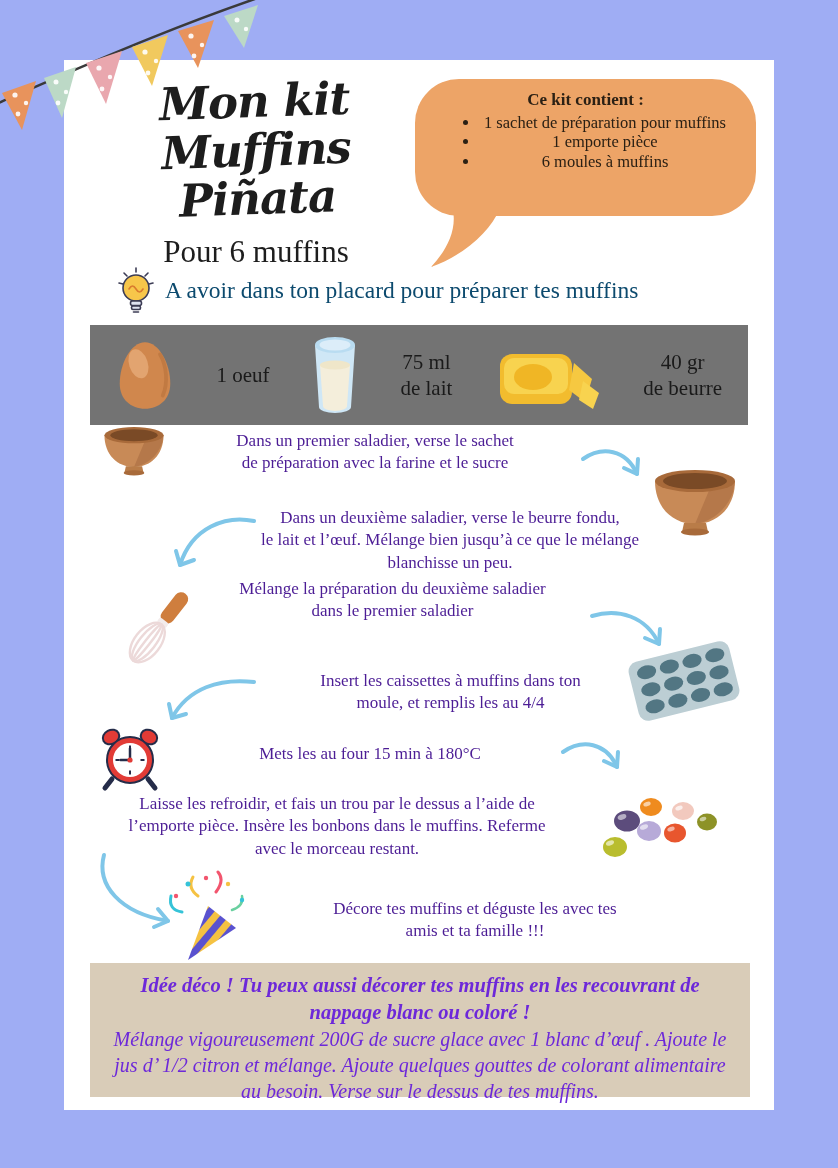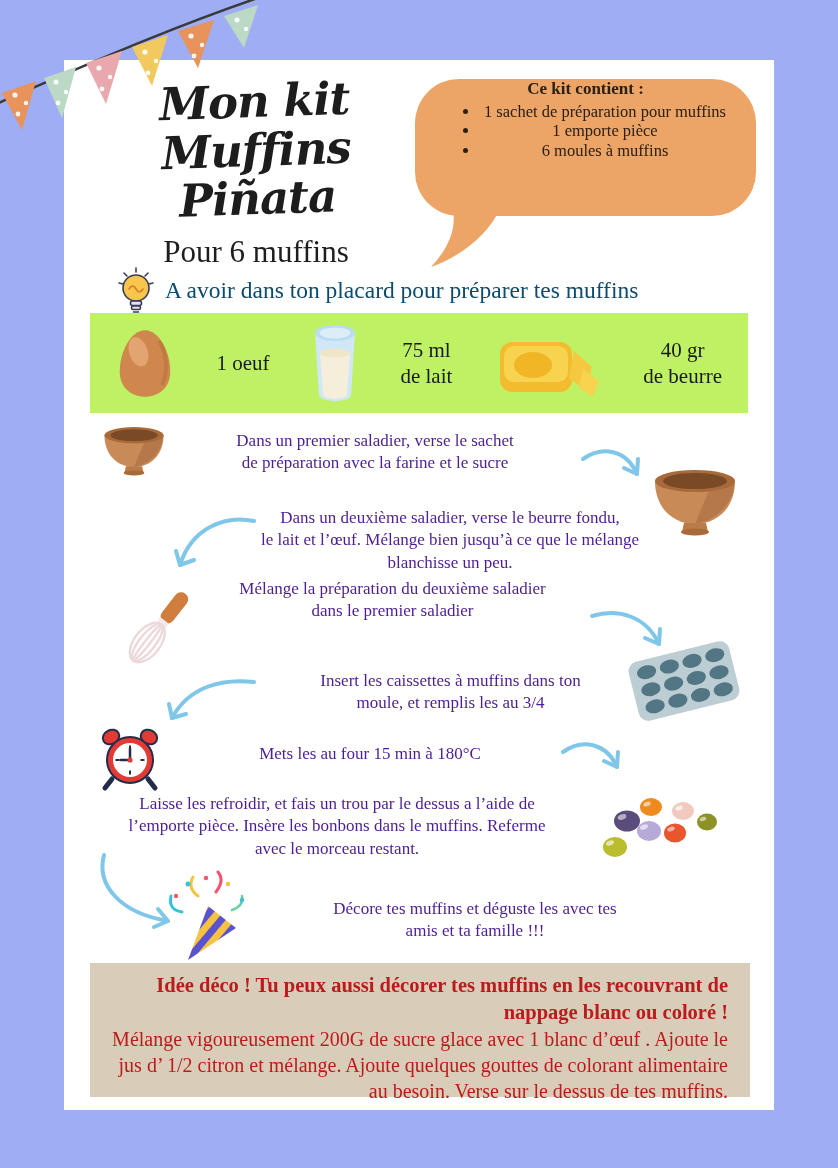--- a/index.html
+++ b/index.html
@@ -10,41 +10,41 @@
   svg{display:block;}
 
   
   .title-block{position:absolute;left:88px;top:78px;width:336px;text-align:center;}
   .script-title{font-family:"DejaVu Serif",serif;font-style:italic;font-weight:700;
                 font-size:45px;line-height:1.08;color:#1d1d1d;transform:rotate(-2deg);letter-spacing:-1px;}
   .subtitle{font-size:31px;margin-top:10px;color:#1d1d1d;}
 
   
   .bubble{position:absolute;left:415px;top:79px;width:341px;height:137px;background:#eda467;
-          border-radius:44px;box-sizing:border-box;color:#2b2014;}
+          border-radius:44px;box-sizing:border-box;padding-top:11px;color:#2b2014;}
   .bubble h3{margin:0;text-align:center;font-size:17px;font-weight:700;}
   .bubble ul{list-style:none;margin:3px 0 8px 0;padding:0 18px 0 40px;}
   .bubble li{display:flex;align-items:flex-start;font-size:16.5px;line-height:1.17;}
   .bubble .dot{flex:none;width:5px;height:5px;border-radius:50%;background:#2b2014;margin:7px 4px 0 8px;}
   .bubble li span.t{flex:1;text-align:center;}
   .bubble-tail{position:absolute;left:16px;bottom:-52px;}
 
   
   .pantry-row{position:absolute;left:114px;top:266px;display:flex;align-items:center;gap:7px;}
   .pantry-row .h{font-size:23.5px;color:#0c4a6e;white-space:nowrap;}
 
   
-  .ing-bar{position:absolute;left:90px;top:313px;width:658px;height:100px;background:#bef264;
+  .ing-bar{position:absolute;left:90px;top:325px;width:658px;height:100px;background:#737373;
            display:flex;align-items:center;justify-content:space-between;box-sizing:border-box;padding:0 26px;}
   .ing-label{font-size:21px;color:#1a1a1a;text-align:center;white-space:pre-line;line-height:1.25;}
 
   
   .step-text{position:absolute;font-size:17px;line-height:1.32;text-align:center;color:#4c1d95;white-space:pre-line;}
   .tip-box{position:absolute;left:90px;top:963px;width:660px;height:134px;background:#d9ccb8;
-           box-sizing:border-box;padding:9px 22px;text-align:right;color:#b91c1c;}
+           box-sizing:border-box;padding:9px 22px;text-align:center;color:#6d28d9;font-style:italic;}
   .tip-box .head{font-weight:700;font-size:20.5px;line-height:1.3;}
   .tip-box .body{font-size:20px;line-height:1.3;margin-top:1px;}
 
   .arrow{stroke:#7fc6e8;stroke-width:4;fill:none;stroke-linecap:round;stroke-linejoin:round;}
 </style>
 </head>
 <body>
 
 <div class="canvas">
   <div class="page"></div>
@@ -214,21 +214,21 @@
         <ellipse cx="54" cy="59" rx="10" ry="7" fill="#527683"></ellipse>
         <ellipse cx="78" cy="59" rx="10" ry="7" fill="#527683"></ellipse>
         <ellipse cx="102" cy="59" rx="10" ry="7" fill="#527683"></ellipse>
     </g>
   </svg>
   <svg class="abs" style="left:158px;top:676px" width="100" height="48" viewBox="0 0 100 48">
     <path class="arrow" d="M96,6 C62,2 30,12 14,42"></path>
     <path class="arrow" d="M11,28 L14,42 L28,38"></path>
   </svg>
   <div class="step-text" style="left:268px;top:670px;width:365px">Insert les caissettes à muffins dans ton
-moule, et remplis les au 3/4</div>
+moule, et remplis les au 4/4</div>
 
   <svg class="abs" style="left:96px;top:726px" width="68" height="66" viewBox="0 0 68 66">
     <ellipse cx="15" cy="11" rx="8.5" ry="7" fill="#e23b36" stroke="#252c49" stroke-width="2" transform="rotate(-28 15 11)"></ellipse>
     <ellipse cx="53" cy="11" rx="8.5" ry="7" fill="#e23b36" stroke="#252c49" stroke-width="2" transform="rotate(28 53 11)"></ellipse>
     <path d="M16,53 L9,62" stroke="#252c49" stroke-width="5" stroke-linecap="round"></path>
     <path d="M52,53 L59,62" stroke="#252c49" stroke-width="5" stroke-linecap="round"></path>
     <circle cx="34" cy="34" r="23" fill="#e23b36" stroke="#252c49" stroke-width="2"></circle>
     <circle cx="34" cy="34" r="17" fill="#ffffff"></circle>
     <path d="M34,19.5 L34,23.5 M48.5,34 L44.5,34 M34,48.5 L34,44.5 M19.5,34 L23.5,34" stroke="#252c49" stroke-width="2"></path>
     <path d="M34,34 L34,22.5 M34,34 L24.5,34" stroke="#252c49" stroke-width="2.5" stroke-linecap="round"></path>

